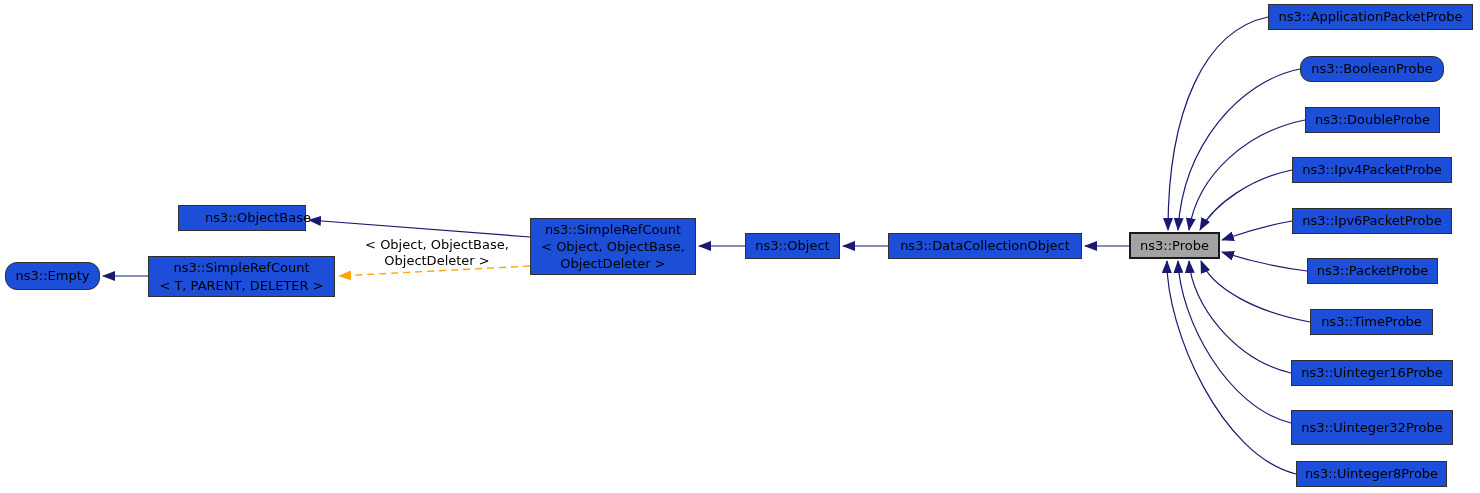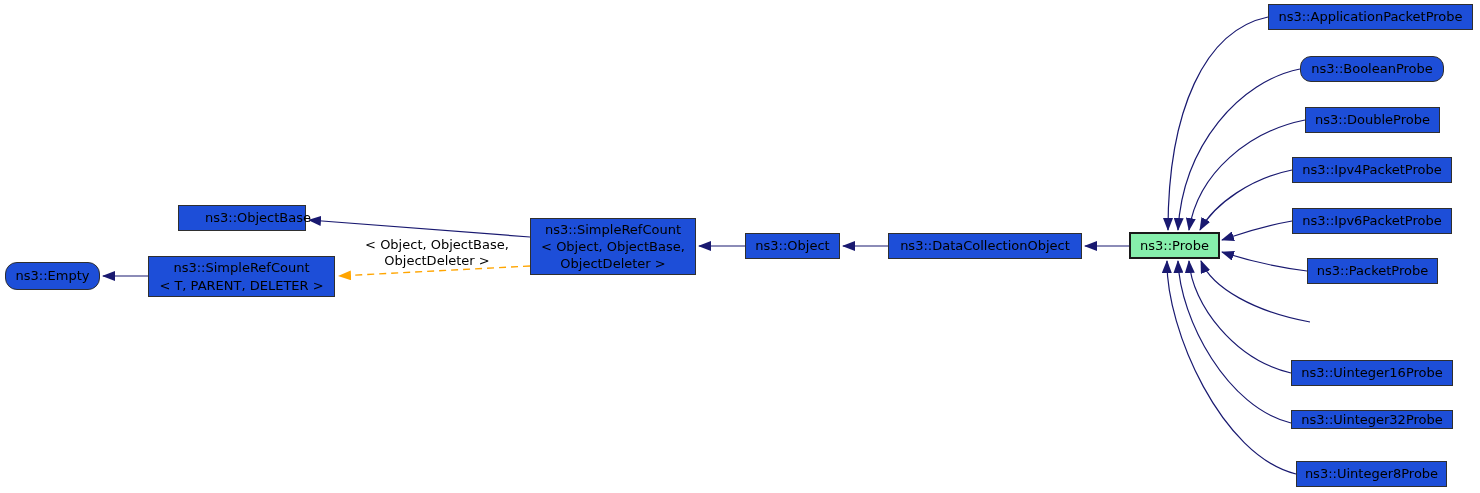--- a/index.html
+++ b/index.html
@@ -31,21 +31,21 @@
     background: #1d4ed8;
     border: 1.4px solid #2f2f2f;
     color: #000000;
     font-size: 13px;
     line-height: 1.32;
     text-align: center;
     white-space: pre-line;
     cursor: pointer;
   }
   .node.highlight {
-    background: #86efac;
+    background: #a3a3a3;
     border: 2px solid #1a1a1a;
     cursor: default;
   }
   .edge-label {
     position: absolute;
     color: #000000;
     font-size: 13px;
     line-height: 1.25;
     text-align: center;
     white-space: pre-line;
@@ -59,21 +59,21 @@
   #n-datacollectionobject   { left: 888px;  top: 233px; width: 194px; height: 26px; }
   #n-probe                  { left: 1129px; top: 232px; width: 91px;  height: 27px; }
   #n-applicationpacketprobe { left: 1268px; top: 4px;   width: 205px; height: 26px; }
   #n-booleanprobe           { left: 1300px; top: 56px;  width: 144px; height: 26px; border-radius: 11px; }
   #n-doubleprobe            { left: 1305px; top: 107px; width: 135px; height: 26px; }
   #n-ipv4packetprobe        { left: 1292px; top: 157px; width: 160px; height: 26px; }
   #n-ipv6packetprobe        { left: 1292px; top: 208px; width: 160px; height: 26px; }
   #n-packetprobe            { left: 1307px; top: 258px; width: 131px; height: 26px; }
   #n-timeprobe              { left: 1310px; top: 309px; width: 123px; height: 26px; }
   #n-uinteger16probe        { left: 1291px; top: 360px; width: 162px; height: 26px; }
-  #n-uinteger32probe        { left: 1291px; top: 410px; width: 162px; height: 19px; }
+  #n-uinteger32probe        { left: 1291px; top: 410px; width: 162px; height: 35px; }
   #n-uinteger8probe         { left: 1296px; top: 461px; width: 151px; height: 26px; }
   #template-args-label      { left: 357px;  top: 237px; width: 160px; }
 </style>
 </head>
 <body>
 
 <div id="diagram">
 
   <svg id="edges" width="1480" height="493" viewBox="0 0 1480 493">
     <defs>
@@ -130,20 +130,21 @@
   <div class="node" id="n-booleanprobe">ns3::BooleanProbe</div>
 
   <div class="node" id="n-doubleprobe">ns3::DoubleProbe</div>
 
   <div class="node" id="n-ipv4packetprobe">ns3::Ipv4PacketProbe</div>
 
   <div class="node" id="n-ipv6packetprobe">ns3::Ipv6PacketProbe</div>
 
   <div class="node" id="n-packetprobe">ns3::PacketProbe</div>
 
+  <div class="node" id="n-timeprobe">ns3::TimeProbe</div>
 
   <div class="node" id="n-uinteger16probe">ns3::Uinteger16Probe</div>
 
   <div class="node" id="n-uinteger32probe">ns3::Uinteger32Probe</div>
 
   <div class="node" id="n-uinteger8probe">ns3::Uinteger8Probe</div>
 
   <div class="edge-label" id="template-args-label">&lt; Object, ObjectBase,
 ObjectDeleter &gt;</div>
 

